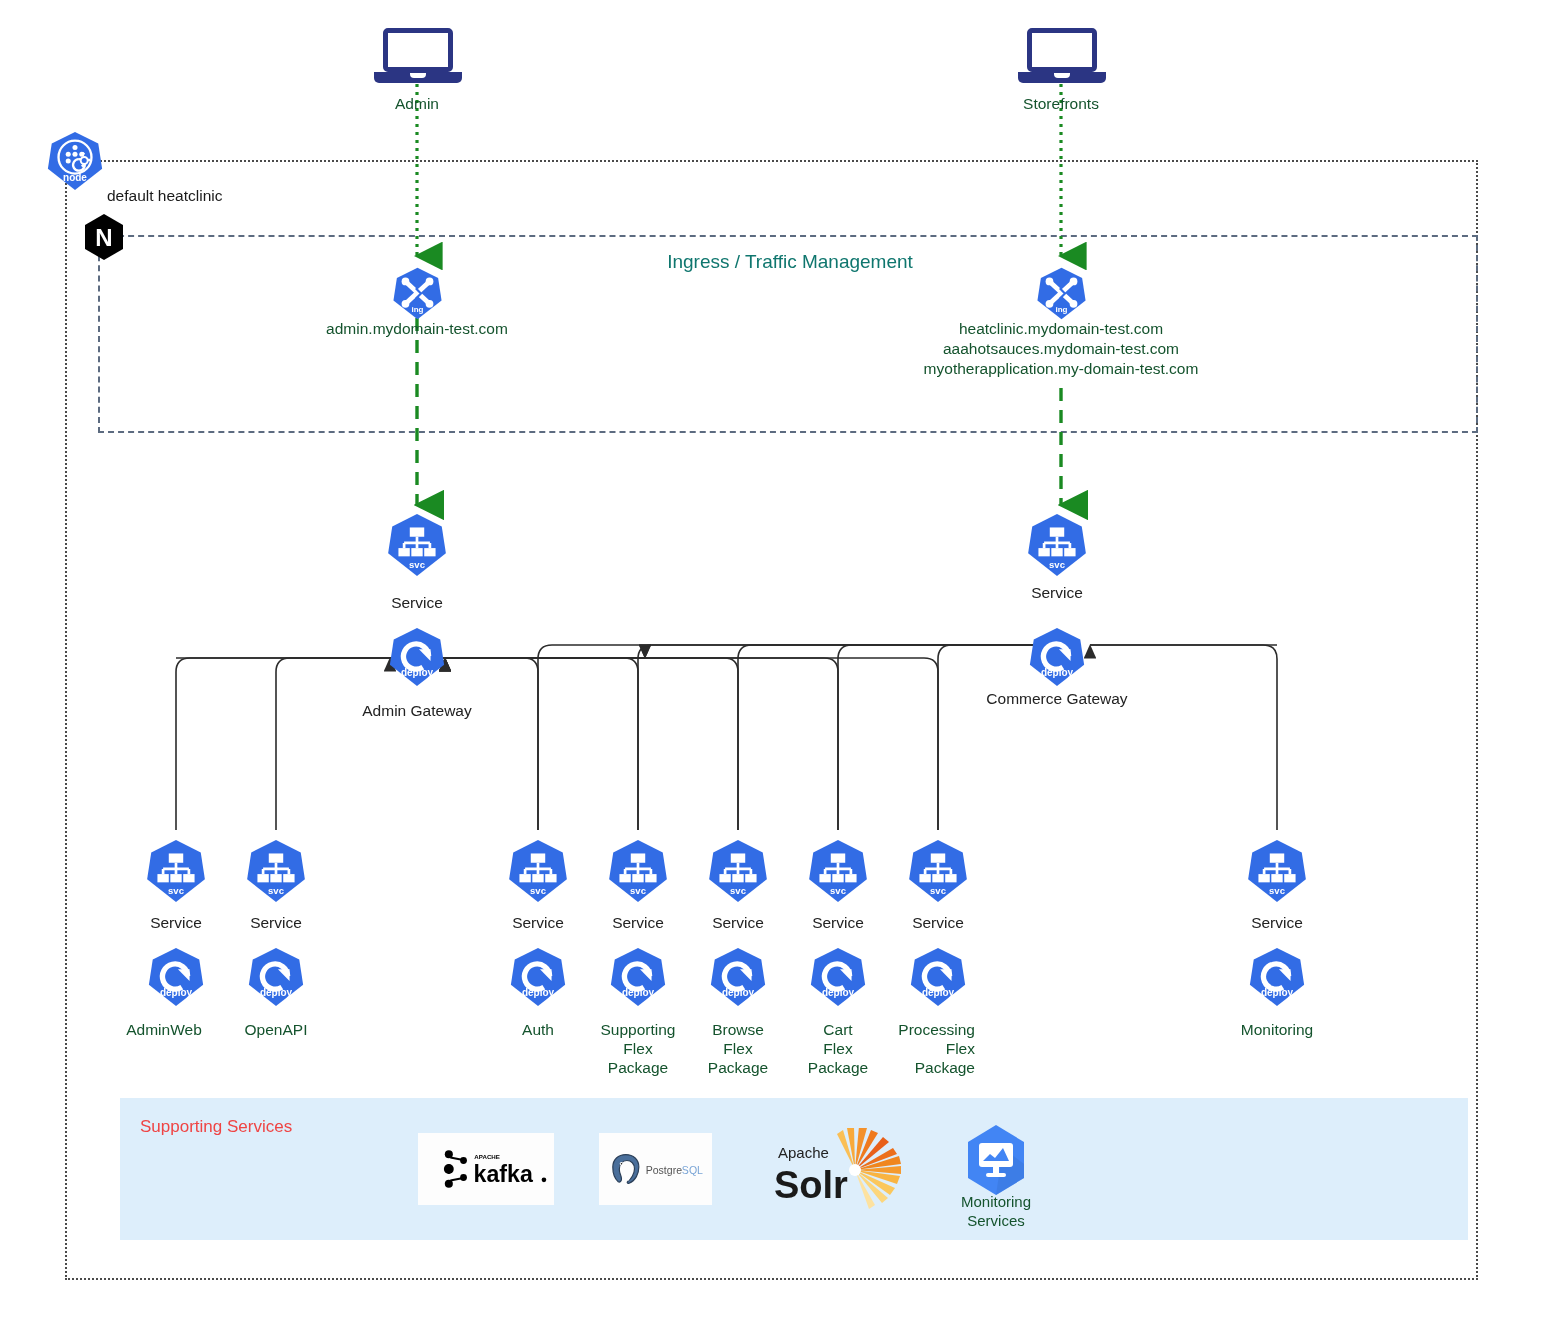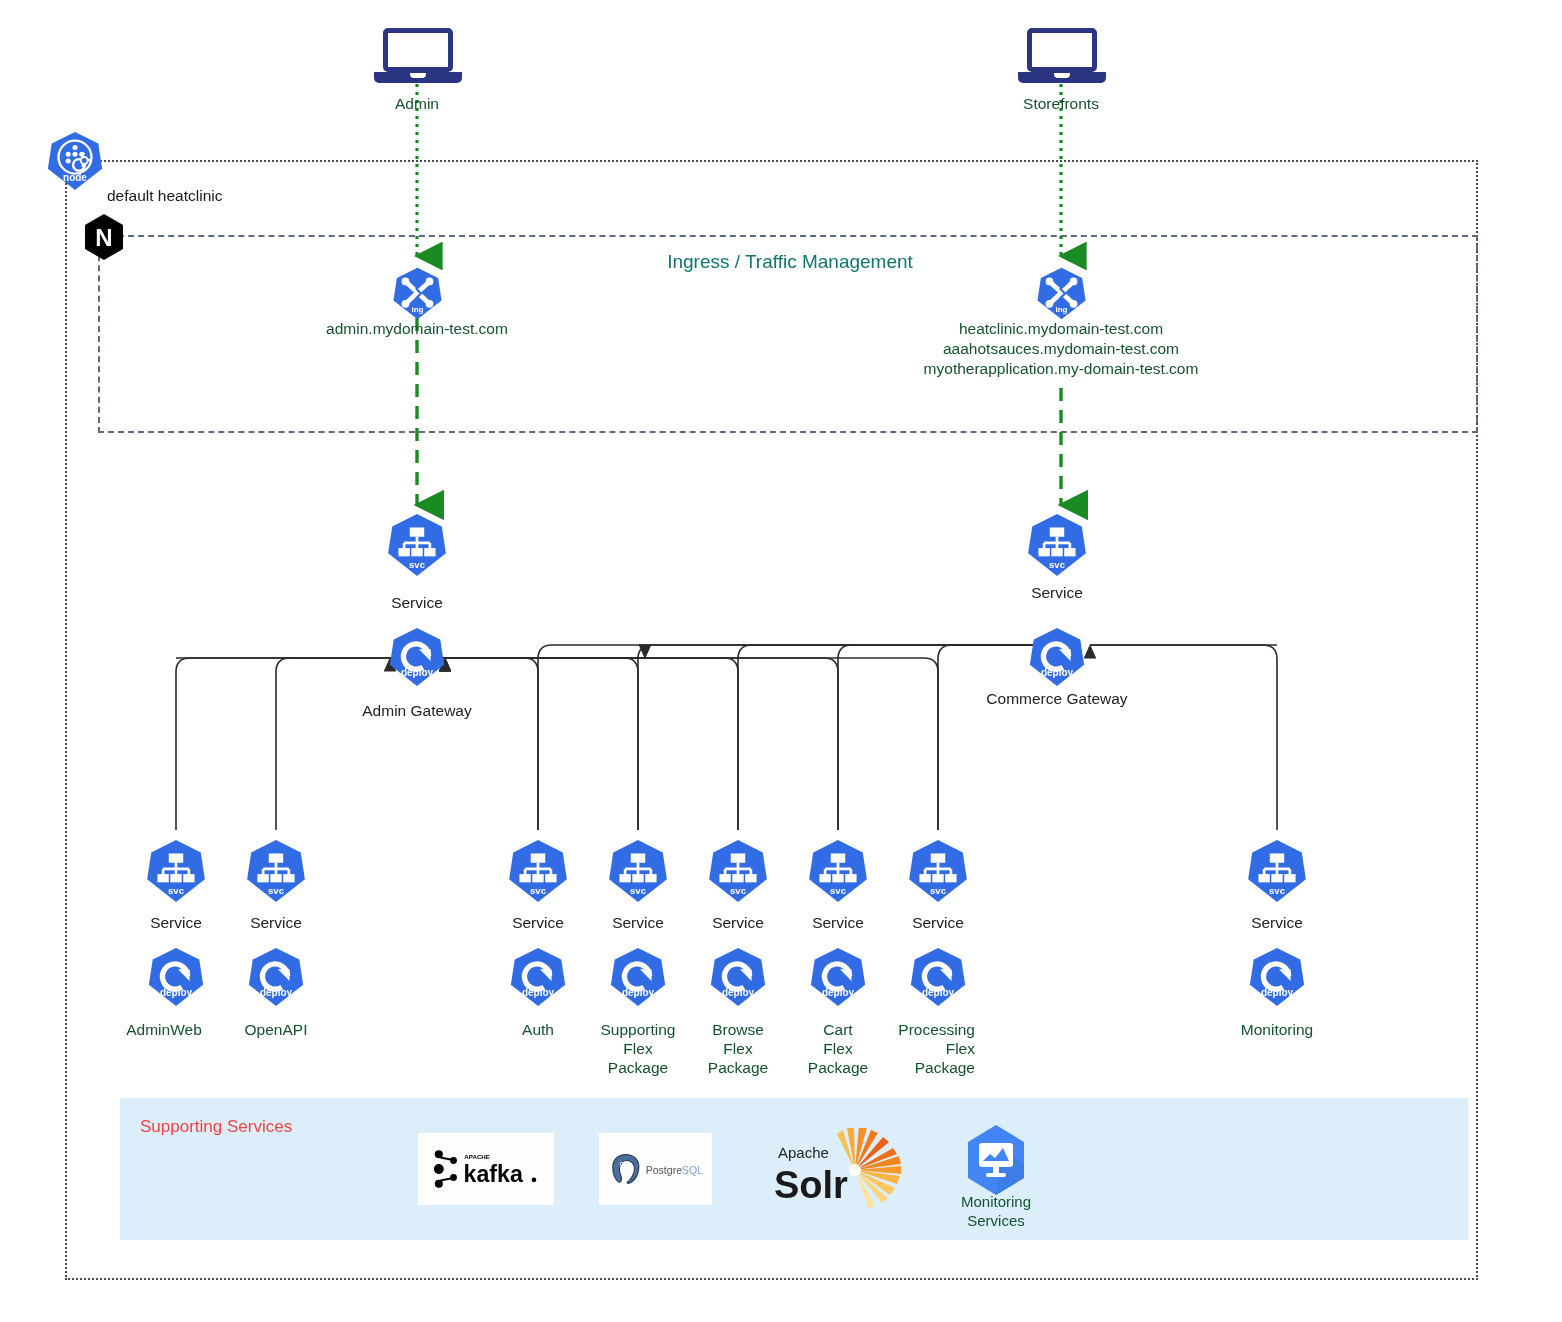--- a/index.html
+++ b/index.html
@@ -26,21 +26,21 @@
 
   .laptop{position:absolute;width:88px;height:58px;}
   .lt-screen{position:absolute;left:9px;top:0;width:70px;height:44px;
      border:5px solid #2b3583;border-radius:5px;background:#fff;box-sizing:border-box;}
   .lt-base{position:absolute;left:0;top:44px;width:88px;height:11px;
      background:#2b3583;border-radius:0 0 5px 5px;}
   .lt-notch{position:absolute;left:36px;top:45px;width:16px;height:5px;
      background:#fff;border-radius:0 0 4px 4px;}
 
   .svcbox{position:absolute;background:#fdfdfd;display:flex;
-     align-items:center;justify-content:center;}
+     align-items:center;justify-content:flex-end;}
 
   #supporting-panel{left:120px;top:1098px;width:1348px;height:142px;background:#ddeefb;}
   #supporting-title{left:140px;top:1117px;font-size:17px;color:#ef4444;}
 </style>
 </head>
 <body>
 
 <div class="abs" id="node-boundary"></div>
 <div class="abs" id="ingress-box"></div>
 <div class="lbl" id="ingress-title">Ingress / Traffic Management</div>

